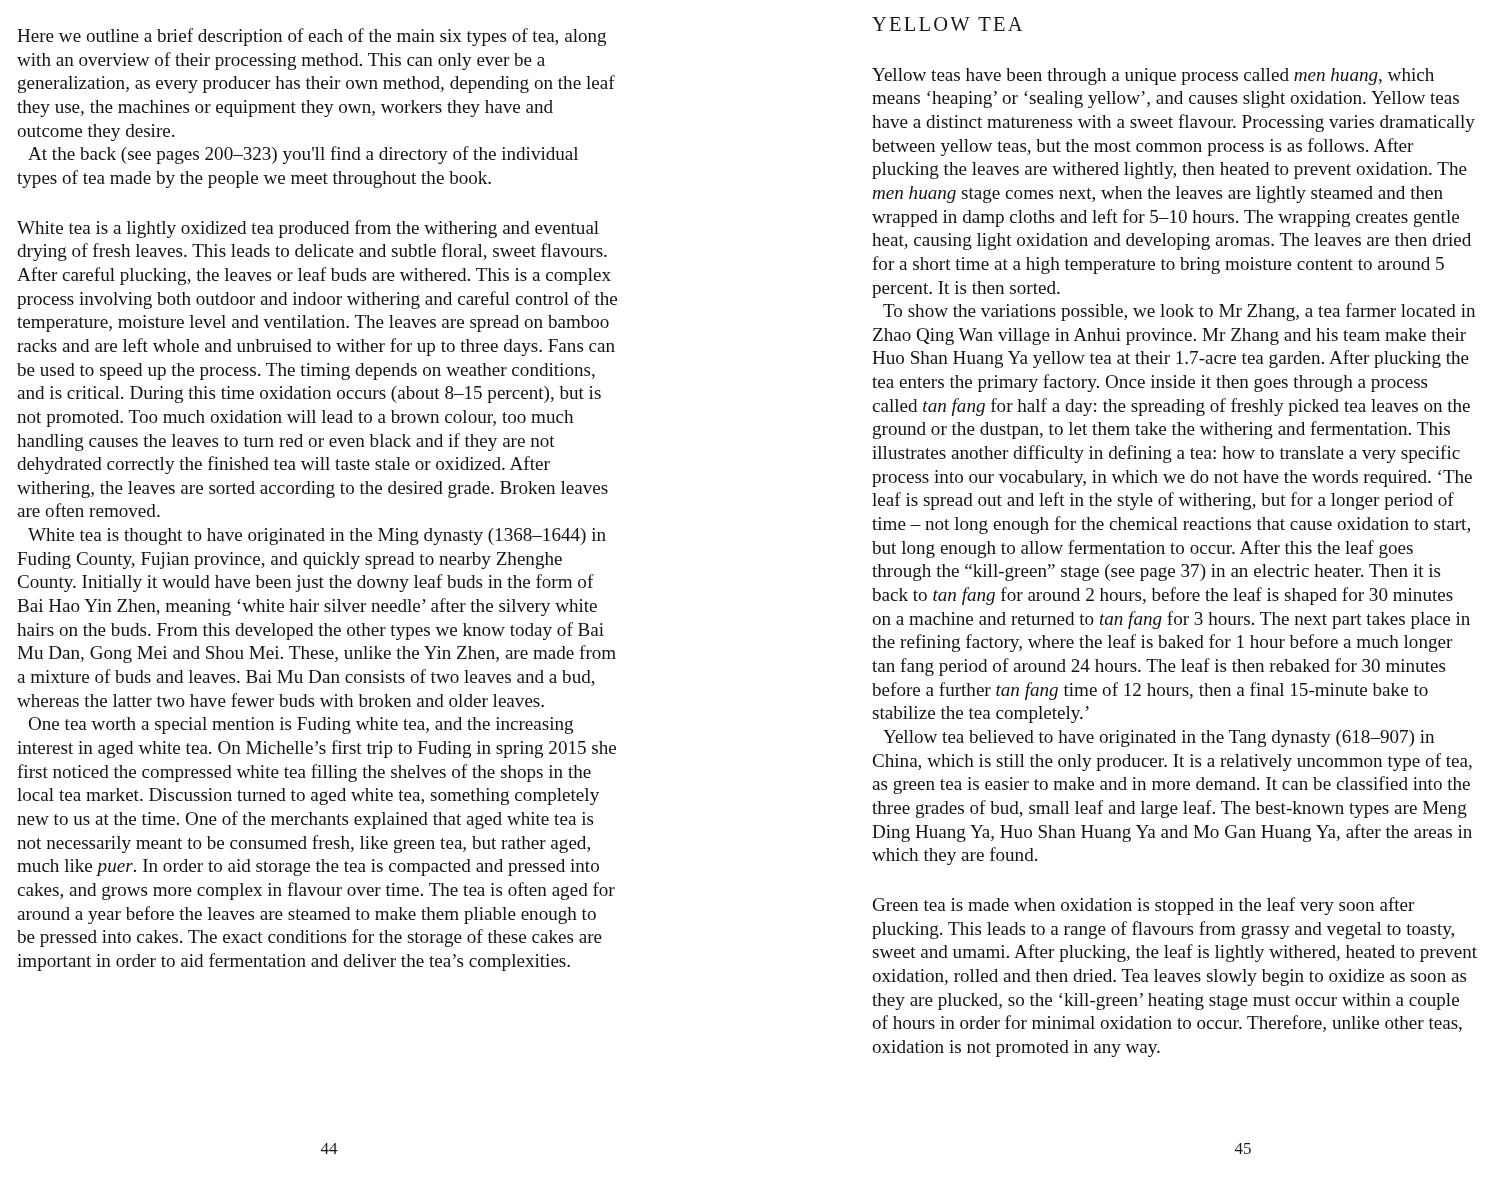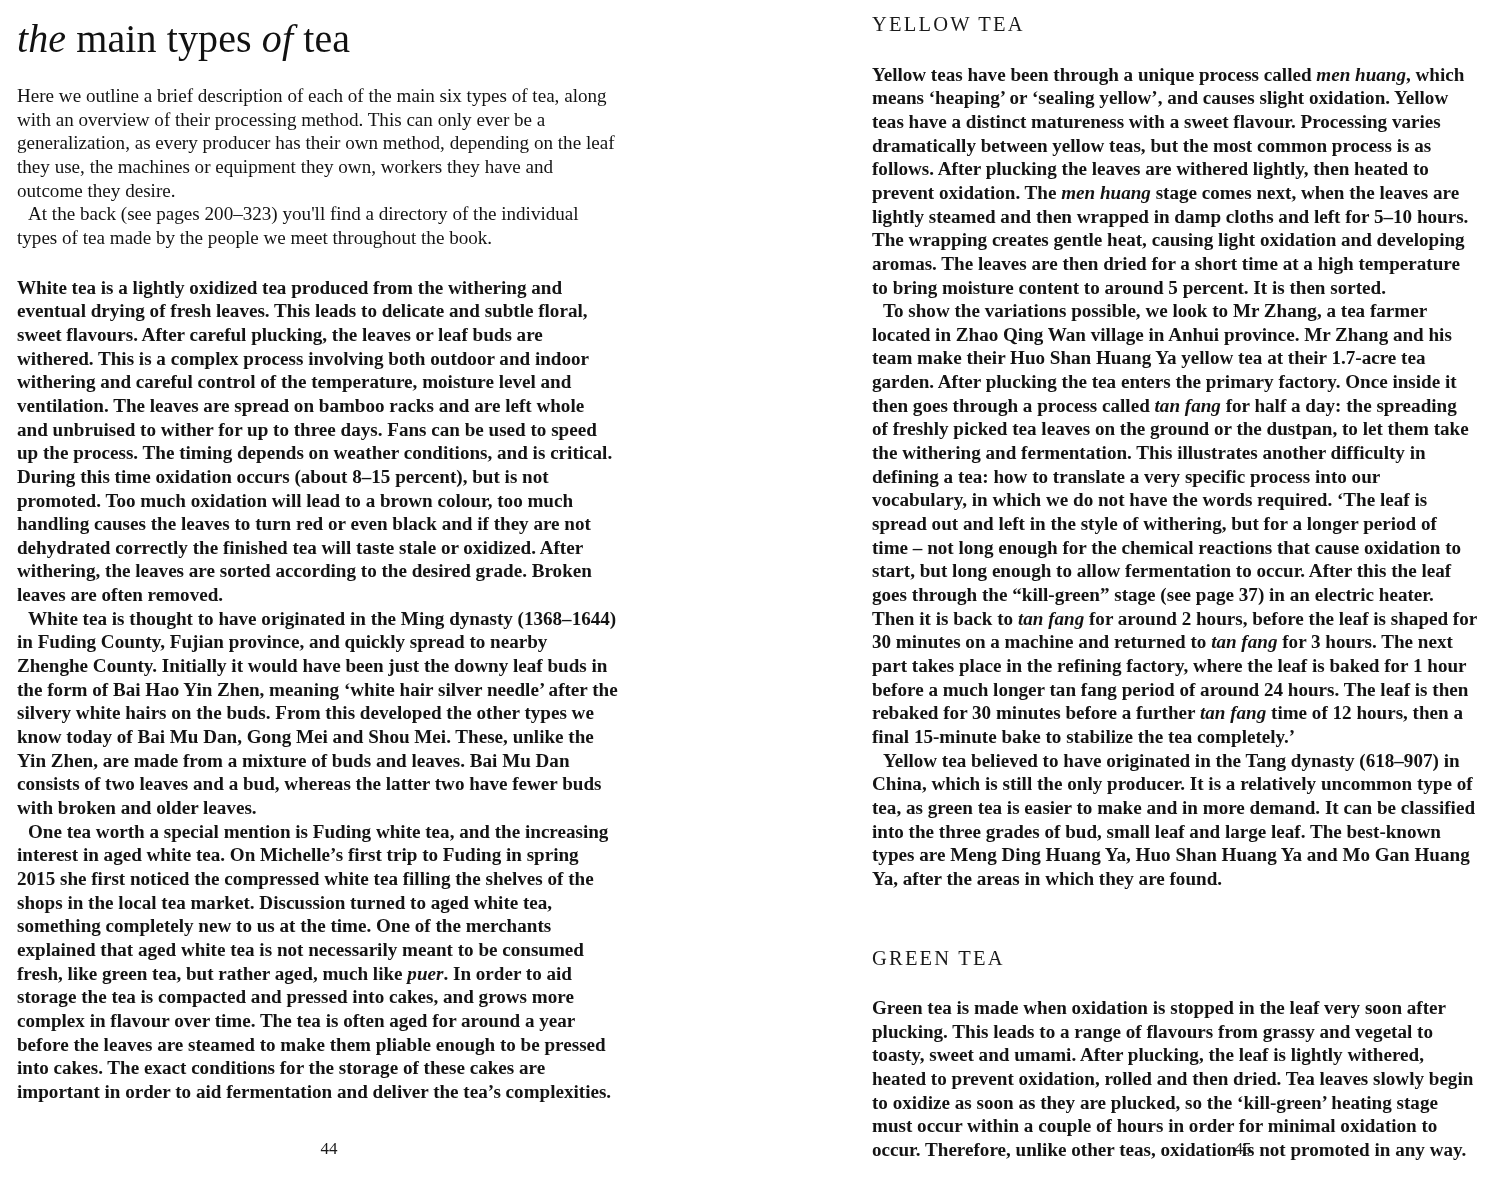--- a/index.html
+++ b/index.html
@@ -59,21 +59,21 @@
     font-weight: normal;
     text-transform: uppercase;
     color: #1a1a1a;
     margin: 0;
     line-height: 1.2;
   }
   .sec-white  { margin-top: 53px; }
   .sec-yellow { margin-top: 12px; }
   .sec-green  { margin-top: 55px; }
 
-  .body-block { margin-top: 26px; font-weight: bold; }
+  .body-block { margin-top: 26px; }
 
   p.para {
     margin: 0;
     text-indent: 0;
   }
   p.para + p.para {
     text-indent: 11px;
   }
   .it { font-style: italic; }
 
@@ -90,21 +90,20 @@
   .page-right .folio { left: 118px; }
 </style>
 </head>
 <body>
 
 <div class="spread">
 
   <div class="page page-left">
     <div class="textcol">
 
-      <h1 class="book-title"><span class="it">the</span> <span class="rm">main types</span> <span class="it">of</span> <span class="rm">tea</span></h1>
 
       <div class="intro">
         <p class="para">Here we outline a brief description of each of the main six types of tea, along with an overview of their processing method. This can only ever be a generalization, as every producer has their own method, depending on the leaf they use, the machines or equipment they own, workers they have and outcome they desire.</p>
         <p class="para">At the back (see pages 200–323) you'll find a directory of the individual types of tea made by the people we meet throughout the book.</p>
       </div>
 
 
       <div class="body-block">
         <p class="para">White tea is a lightly oxidized tea produced from the withering and eventual drying of fresh leaves. This leads to delicate and subtle floral, sweet flavours. After careful plucking, the leaves or leaf buds are withered. This is a complex process involving both outdoor and indoor withering and careful control of the temperature, moisture level and ventilation. The leaves are spread on bamboo racks and are left whole and unbruised to wither for up to three days. Fans can be used to speed up the process. The timing depends on weather conditions, and is critical. During this time oxidation occurs (about 8–15 percent), but is not promoted. Too much oxidation will lead to a brown colour, too much handling causes the leaves to turn red or even black and if they are not dehydrated correctly the finished tea will taste stale or oxidized. After withering, the leaves are sorted according to the desired grade. Broken leaves are often removed.</p>
         <p class="para">White tea is thought to have originated in the Ming dynasty (1368–1644) in Fuding County, Fujian province, and quickly spread to nearby Zhenghe County. Initially it would have been just the downy leaf buds in the form of Bai Hao Yin Zhen, meaning ‘white hair silver needle’ after the silvery white hairs on the buds. From this developed the other types we know today of Bai Mu Dan, Gong Mei and Shou Mei. These, unlike the Yin Zhen, are made from a mixture of buds and leaves. Bai Mu Dan consists of two leaves and a bud, whereas the latter two have fewer buds with broken and older leaves.</p>
@@ -121,21 +120,20 @@
       <h2 class="section-head sec-yellow">YELLOW TEA</h2>
 
       <div class="body-block">
         <p class="para"><span>Yellow teas have been through a unique process called </span><span class="it">men huang</span><span>, which means ‘heaping’ or ‘sealing yellow’, and causes slight oxidation. Yellow teas have a distinct matureness with a sweet flavour. Processing varies dramatically between yellow teas, but the most common process is as follows. After plucking the leaves are withered lightly, then heated to prevent oxidation. The </span><span class="it">men huang</span><span> stage comes next, when the leaves are lightly steamed and then wrapped in damp cloths and left for 5–10 hours. The wrapping creates gentle heat, causing light oxidation and developing aromas. The leaves are then dried for a short time at a high temperature to bring moisture content to around 5 percent. It is then sorted.</span></p>
 
         <p class="para"><span>To show the variations possible, we look to Mr Zhang, a tea farmer located in Zhao Qing Wan village in Anhui province. Mr Zhang and his team make their Huo Shan Huang Ya yellow tea at their 1.7-acre tea garden. After plucking the tea enters the primary factory. Once inside it then goes through a process called </span><span class="it">tan fang</span><span> for half a day: the spreading of freshly picked tea leaves on the ground or the dustpan, to let them take the withering and fermentation. This illustrates another difficulty in defining a tea: how to translate a very specific process into our vocabulary, in which we do not have the words required. ‘The leaf is spread out and left in the style of withering, but for a longer period of time – not long enough for the chemical reactions that cause oxidation to start, but long enough to allow fermentation to occur. After this the leaf goes through the “kill-green” stage (see page 37) in an electric heater. Then it is back to </span><span class="it">tan fang</span><span> for around 2 hours, before the leaf is shaped for 30 minutes on a machine and returned to </span><span class="it">tan fang</span><span> for 3 hours. The next part takes place in the refining factory, where the leaf is baked for 1 hour before a much longer tan fang period of around 24 hours. The leaf is then rebaked for 30 minutes before a further </span><span class="it">tan fang</span><span> time of 12 hours, then a final 15-minute bake to stabilize the tea completely.’</span></p>
 
         <p class="para">Yellow tea believed to have originated in the Tang dynasty (618–907) in China, which is still the only producer. It is a relatively uncommon type of tea, as green tea is easier to make and in more demand. It can be classified into the three grades of bud, small leaf and large leaf. The best-known types are Meng Ding Huang Ya, Huo Shan Huang Ya and Mo Gan Huang Ya, after the areas in which they are found.</p>
       </div>
 
-      <h2 class="section-head sec-green">GREEN TEA</h2>
 
       <div class="body-block">
         <p class="para">Green tea is made when oxidation is stopped in the leaf very soon after plucking. This leads to a range of flavours from grassy and vegetal to toasty, sweet and umami. After plucking, the leaf is lightly withered, heated to prevent oxidation, rolled and then dried. Tea leaves slowly begin to oxidize as soon as they are plucked, so the ‘kill-green’ heating stage must occur within a couple of hours in order for minimal oxidation to occur. Therefore, unlike other teas, oxidation is not promoted in any way.</p>
       </div>
 
     </div>
     <div class="folio">45</div>
   </div>
 
 </div>

